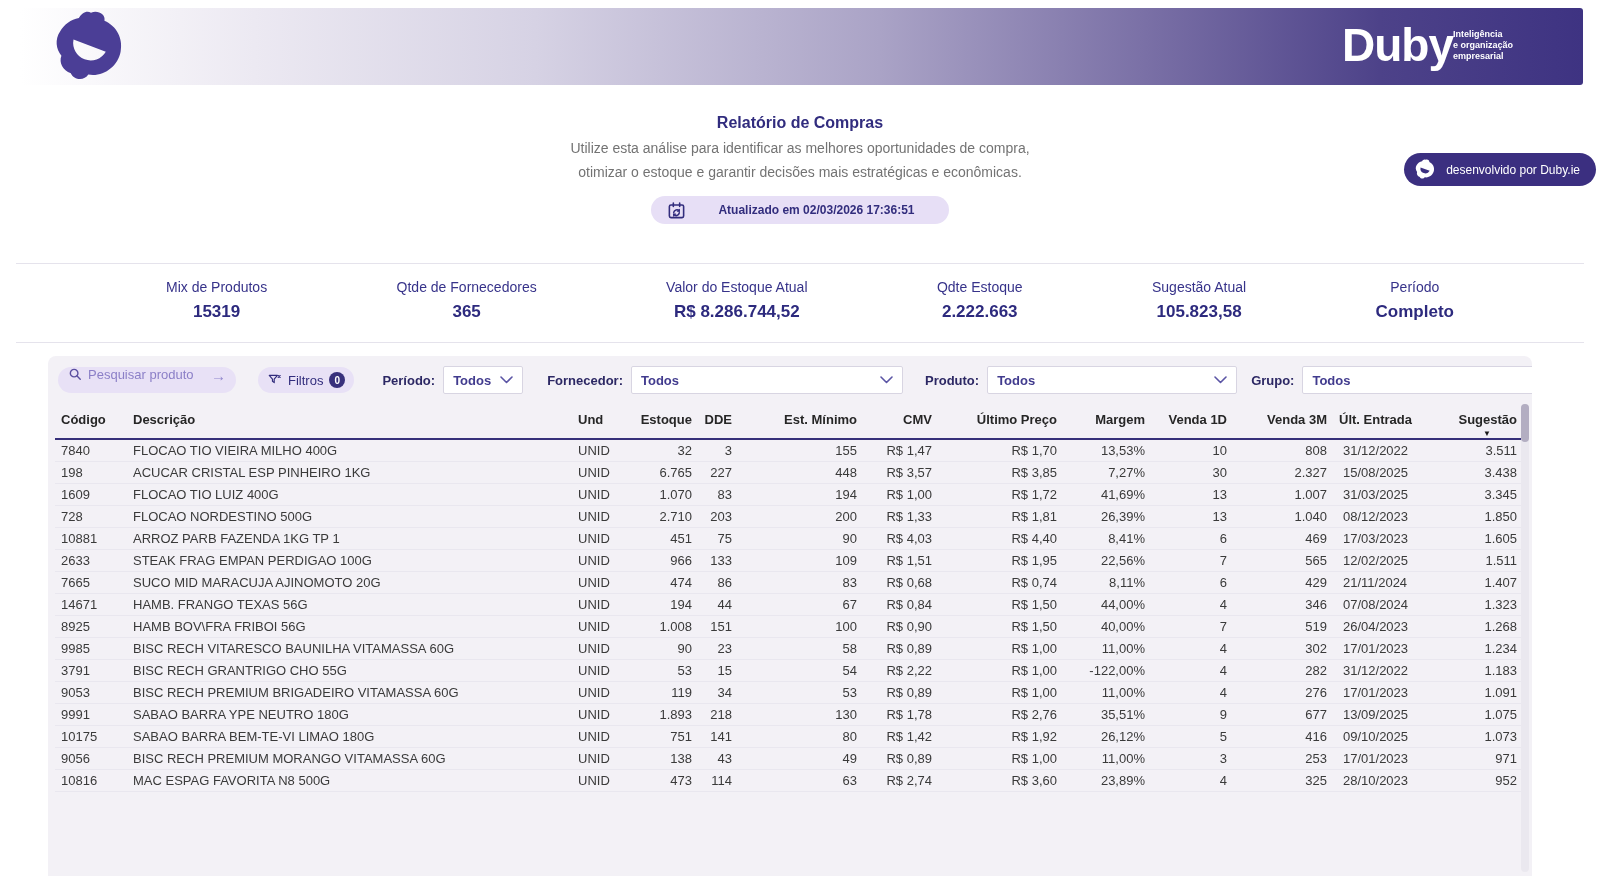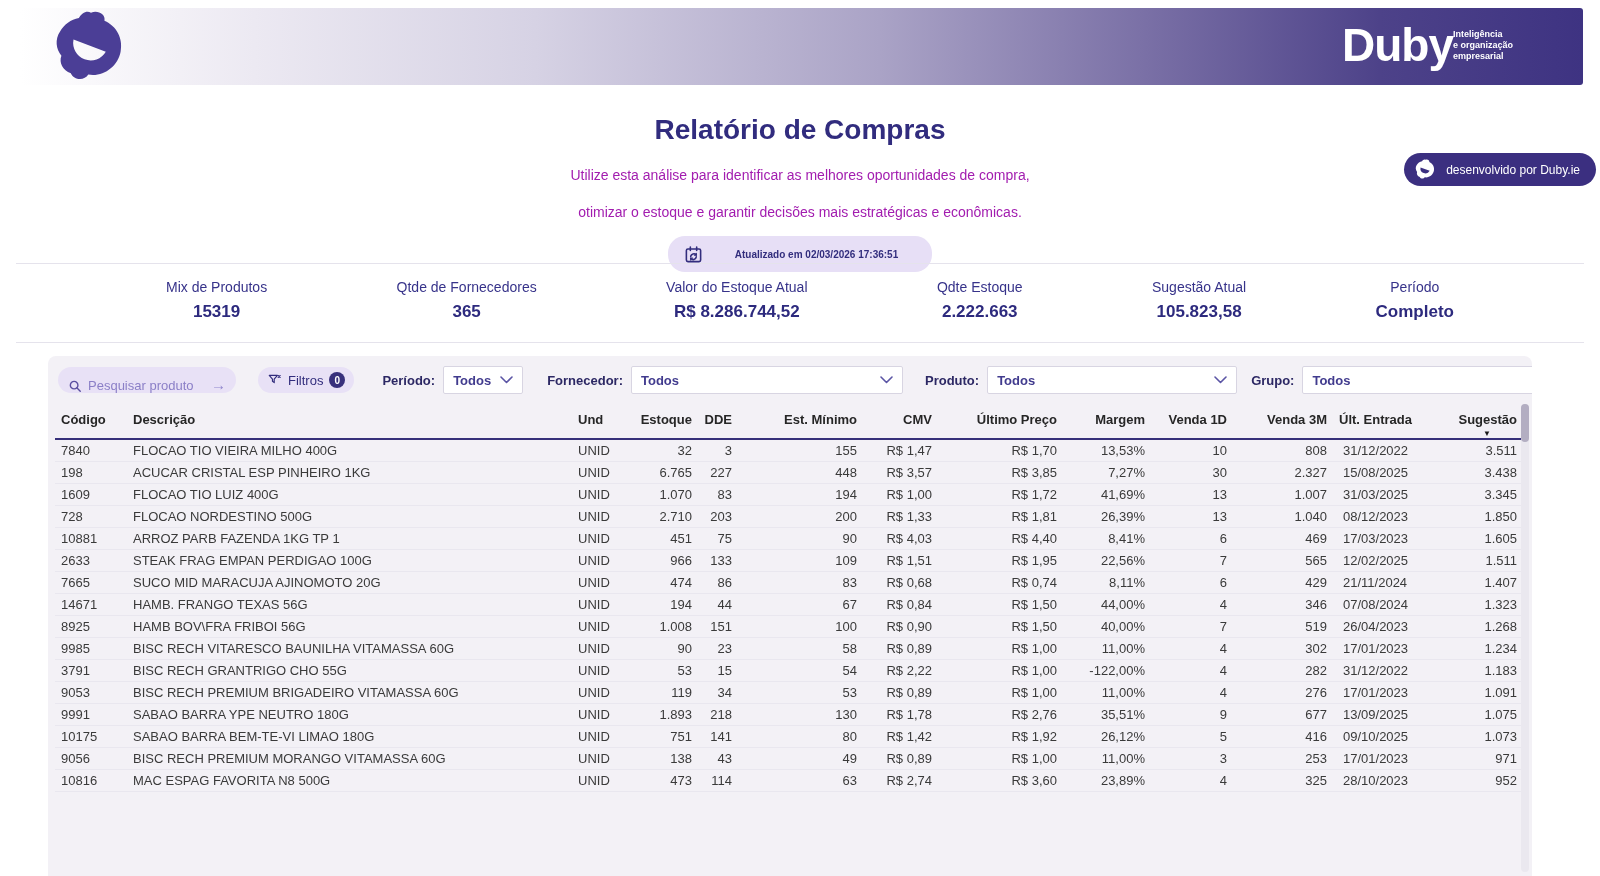--- a/index.html
+++ b/index.html
@@ -9,44 +9,44 @@
   
   .band { position:absolute; left:20px; top:8px; right:17px; height:77px; border-radius:3px;
     background:linear-gradient(90deg,#ffffff 0%,#ece9f2 15%,#d6d2e4 33%,#aaa3c6 55%,#7a70a6 72%,#4d4289 87%,#3e3382 100%); }
   .band-logo { position:absolute; left:30px; top:2px; width:82px; height:74px; }
   .brand { position:absolute; right:70px; top:14px; display:flex; align-items:center; color:#ffffff; }
   .brand-name { font-size:46px; font-weight:bold; letter-spacing:-1px; line-height:46px; }
   .brand-tagline { font-size:9px; line-height:11px; font-weight:bold; }
 
   
   .hero { position:absolute; left:0; right:0; top:114px; text-align:center; }
-  .hero h1 { font-size:28px; font-weight:bold; color:#312c7e; }
-  .hero .sub { font-size:14px; color:#a21caf; margin-top:21px; }
+  .hero h1 { font-size:16px; font-weight:bold; color:#312c7e; }
+  .hero .sub { font-size:14px; color:#737373; margin-top:8px; }
   .updated-badge { display:inline-flex; align-items:center; gap:32px; margin-top:16px;
-    background:#e7dff6; border-radius:17px; height:36px; padding:0 34px 0 16px;
-    color:#322d7d; font-size:10px; font-weight:bold; }
+    background:#e7dff6; border-radius:17px; height:28px; padding:0 34px 0 16px;
+    color:#322d7d; font-size:12px; font-weight:bold; }
 
   .dev-badge { position:absolute; top:153px; right:4px; height:33px; background:#3b2f80;
     border-radius:17px; display:flex; align-items:center; gap:9px; padding:0 16px 0 10px;
     color:#ffffff; font-size:12px; }
 
   
   .stats { position:absolute; top:263px; left:16px; right:16px;
     border-top:1px solid #e5e3ec; border-bottom:1px solid #e5e3ec;
     display:flex; justify-content:space-between; padding:15px 130px 20px 150px; }
   .stat { text-align:center; }
   .stat-label { font-size:14px; color:#37338a; }
   .stat-value { font-size:17px; font-weight:bold; color:#2d2a7e; margin-top:7px; }
 
   
   .panel { position:absolute; top:356px; left:48px; width:1484px; bottom:0;
     background:#f3f1f6; border-radius:8px 8px 0 0; overflow:hidden; }
 
   .filterbar { display:flex; align-items:center; padding:10px 10px 6px 10px; font-size:13px; }
-  .search-pill { display:flex; align-items:flex-end; width:178px; height:26px; background:#e8e1f6;
+  .search-pill { display:flex; align-items:flex-start; width:178px; height:26px; background:#e8e1f6;
     border-radius:13px; padding:0 10px; gap:6px; }
   .search-pill input { border:none; outline:none; background:transparent; flex:1; min-width:0;
     font-size:13px; color:#51459c; font-family:"Liberation Sans",sans-serif; }
   .search-pill input::placeholder { color:#8b7fc7; }
   .search-arrow { color:#9288cd; font-size:15px; }
   .filters-btn { display:flex; align-items:center; gap:6px; height:26px; background:#e8e1f6;
     border:none; border-radius:13px; padding:0 9px; margin-left:22px; cursor:pointer;
     color:#322d7d; font-size:13px; font-family:"Liberation Sans",sans-serif; }
   .filters-count { width:16px; height:16px; border-radius:50%; background:#38307c; color:#fff;
     font-size:10px; font-weight:bold; display:flex; align-items:center; justify-content:center; }

